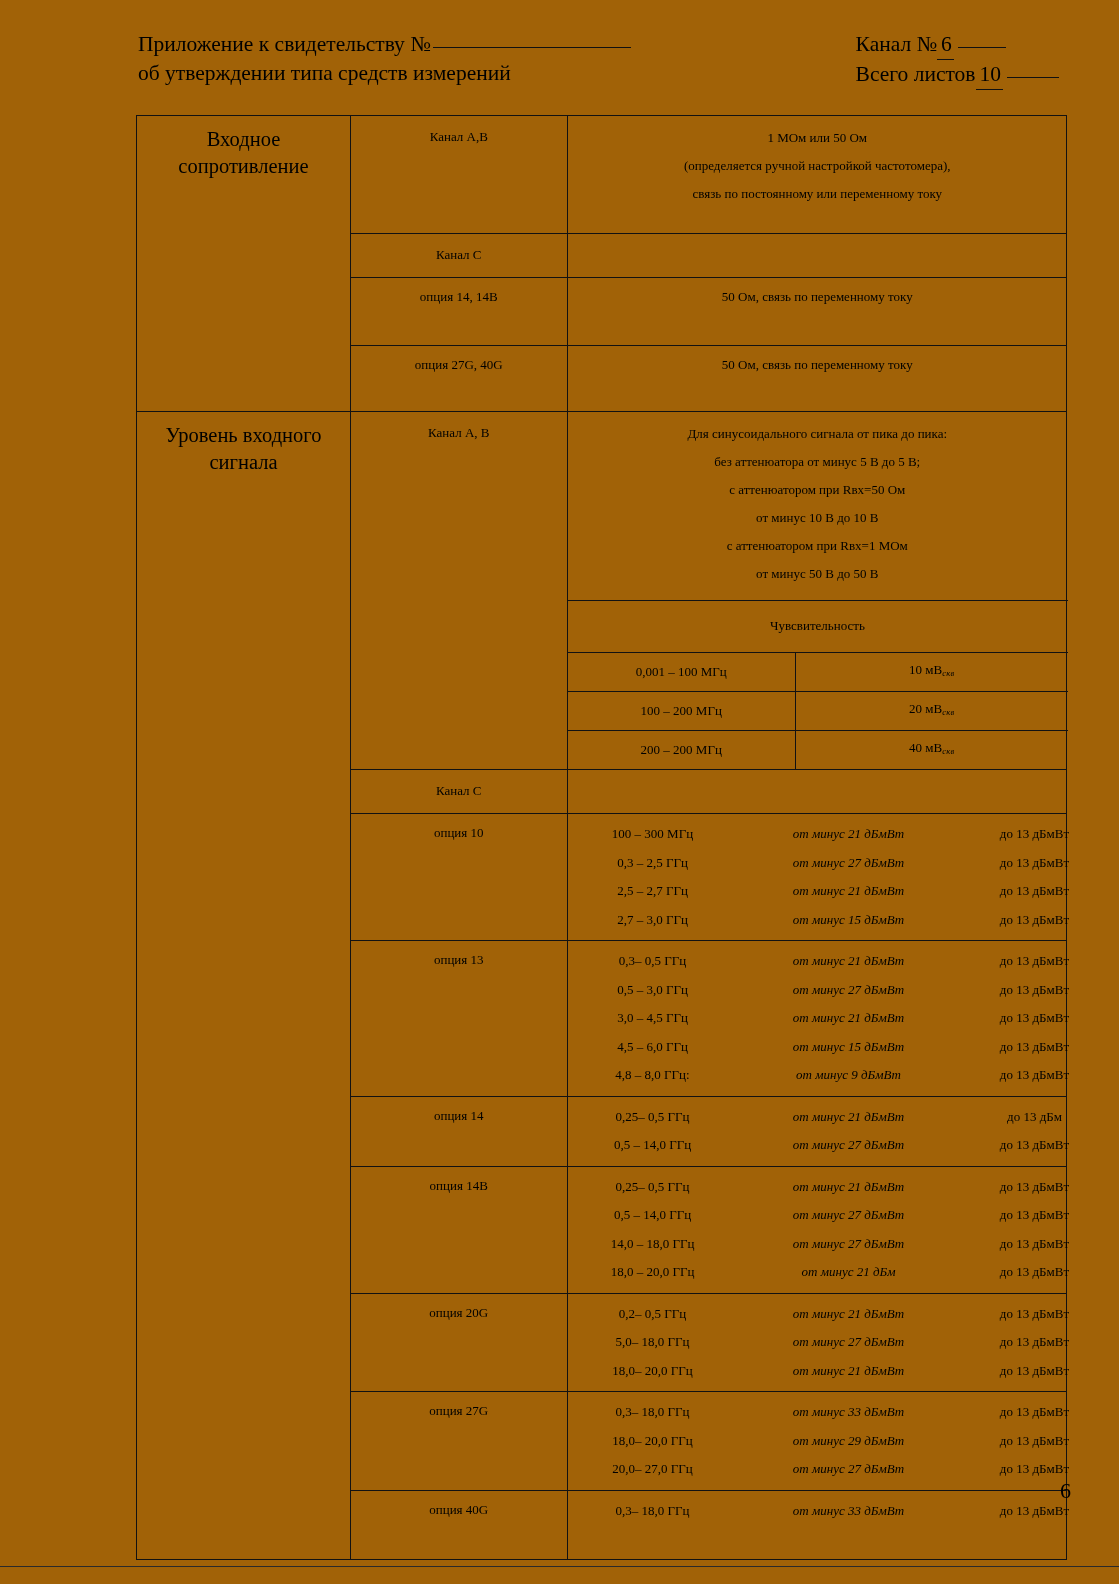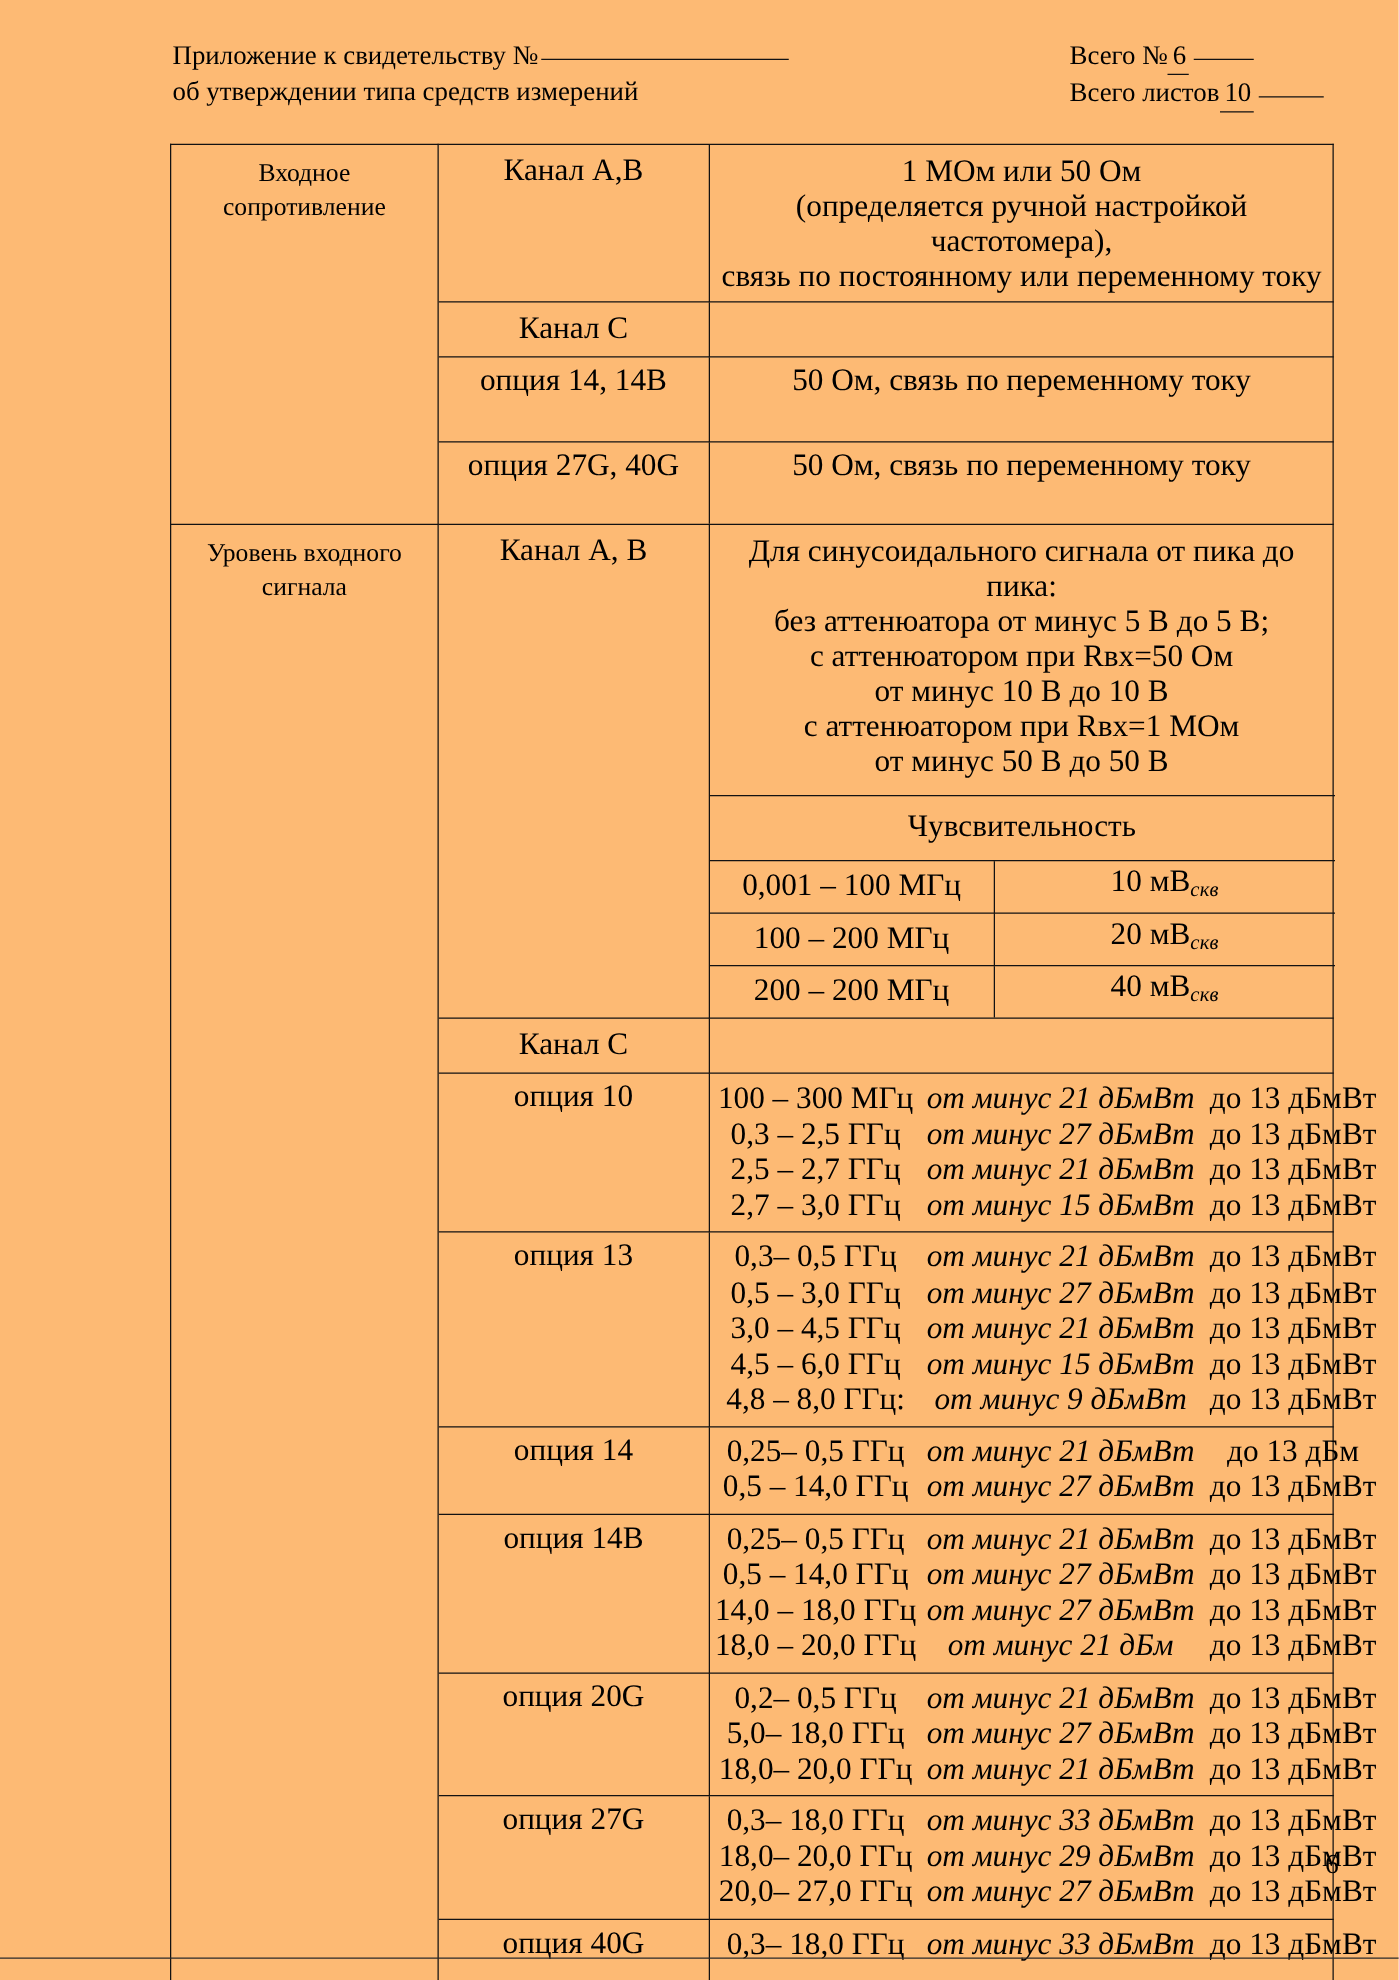--- a/index.html
+++ b/index.html
@@ -12,21 +12,21 @@
     height: 1584px;
     position: relative;
     font-family: "Liberation Serif", "DejaVu Serif", serif;
     color: #000000;
     overflow: hidden;
   }
 
   .page {
     position: absolute;
     inset: 0;
-    background: #fdba74;
+    background: #a16207;
   }
 
   
   .doc-header {
     position: absolute;
     top: 30px;
     left: 138px;
     right: 40px;
     height: 72px;
     display: flex;
@@ -72,21 +72,21 @@
     font-size: 20.5px;
     line-height: 27px;
     padding-top: 10px;
   }
 
   
   .inner {
     width: 100%;
     border-collapse: collapse;
     table-layout: fixed;
-    font-size: 25px;
+    font-size: 13px;
   }
   .inner td {
     border: 1.3px solid #121212;
     padding: 4px 4px 5px 4px;
     text-align: center;
     line-height: 26px;
     vertical-align: middle;
   }
   .inner td.no-left   { border-left: none; }
   .inner td.no-right  { border-right: none; }
@@ -128,21 +128,21 @@
       <div class="hdr-line">
         <span>Приложение к свидетельству №</span>
         <span class="rule r-long"></span>
       </div>
       <div class="hdr-line">
         <span>об утверждении типа средств измерений</span>
       </div>
     </div>
     <div class="hdr-right">
       <div class="hdr-line">
-        <span>Всего №</span>
+        <span>Канал №</span>
         <span class="val-ul">6</span>
         <span class="rule r-small"></span>
       </div>
       <div class="hdr-line">
         <span>Всего листов</span>
         <span class="val-ul">10</span>
         <span class="rule r-small2"></span>
       </div>
     </div>
   </div>

